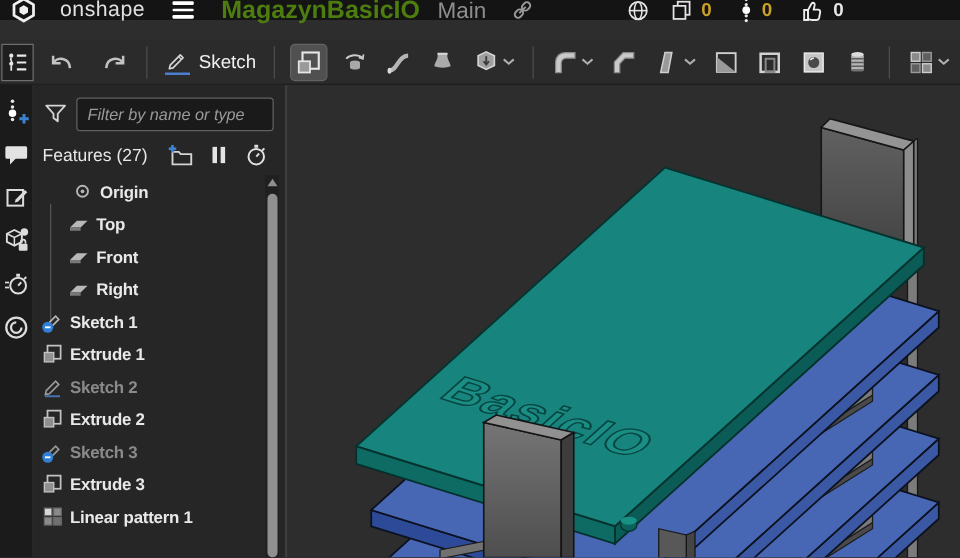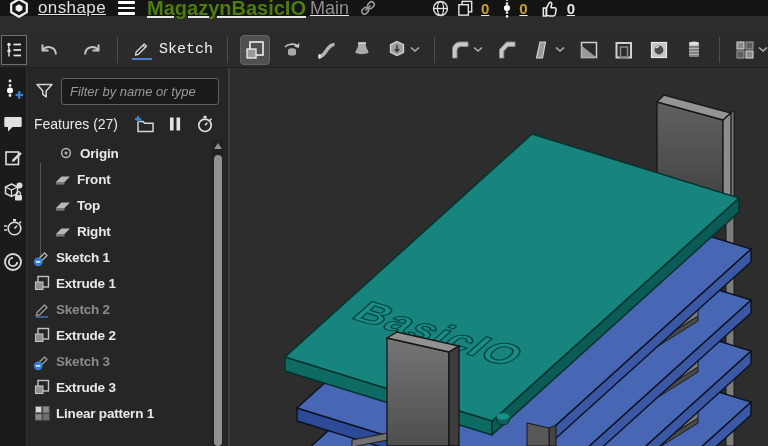--- a/index.html
+++ b/index.html
@@ -2,38 +2,38 @@
 <html><head>
 <meta charset="utf-8">
 <style>
   html,body{margin:0;padding:0;background:#2d2d2d;width:768px;height:446px;overflow:hidden;
     font-family:"Liberation Sans", sans-serif;-webkit-font-smoothing:antialiased;}
   *{box-sizing:border-box;}
   #app{position:relative;width:768px;height:446px;}
 
   
   .header{position:absolute;left:0;top:0;width:768px;height:16px;background:#141414;
-    display:flex;align-items:center;gap:6px;padding:0 8px;color:#e6e6e6;white-space:nowrap;text-decoration:underline;}
+    display:flex;align-items:center;gap:16px;padding:0 8px;color:#e6e6e6;white-space:nowrap;}
   .brand{font-size:17px;color:#e0e0e0;letter-spacing:.4px;margin-left:2px;}
   .hamburger{display:flex;flex-direction:column;gap:3px;margin:0 6px;}
   .hamburger i{display:block;width:17px;height:2.6px;background:#fff;border-radius:1px;}
   .doctitle{font-size:20px;font-weight:700;color:#4d7c0f;}
   .branch{font-size:18px;color:#8f8f8f;margin-left:-2px;}
   .gray{color:#9a9a9a;}
   .count{font-weight:700;font-size:15px;}
   .count.amber{color:#c9a227;}
   .hgap{width:14px;}
   .hbtn{background:none;border:0;padding:0;display:flex;align-items:center;gap:6px;color:inherit;}
 
   
   .toolbar{position:absolute;left:0;top:32px;width:768px;height:36px;background:#2b2b2b;
     border-bottom:1px solid #1d1d1d;display:flex;align-items:center;gap:9px;padding-left:36px;overflow:hidden;}
   .treebox{position:absolute;left:1px;top:3px;width:26px;height:30px;border:1px solid #6f6f6f;
     background:#1f1f1f;display:flex;align-items:center;justify-content:center;}
-  .tbtn{background:none;border:0;padding:2px;display:flex;align-items:center;gap:2px;font-family:Liberation Mono, monospace;}
+  .tbtn{background:none;border:0;padding:2px;display:flex;align-items:center;gap:2px;}
   .tbtn.active{background:#505050;border:1px solid #636363;border-radius:4px;padding:3px;}
   .tdiv{width:1px;height:26px;background:#4d4d4d;margin:0 3px;flex:0 0 auto;}
   .sketchbtn{display:flex;align-items:center;gap:7px;}
   .sketchlbl{color:#f0f0f0;font-size:15px;}
   .underlined{border-bottom:2px solid #4d7fd0;padding-bottom:1px;}
 
   
   .strip{position:absolute;left:0;top:68px;width:27px;height:378px;background:#1b1b1b;
     border-right:1px solid #333;display:flex;flex-direction:column;align-items:center;gap:13px;padding-top:10px;}
   .sbtn{background:none;border:0;padding:0;display:flex;}
@@ -366,31 +366,31 @@
         <span class="tlabel">Origin</span>
       </div>
 
       <div class="trow child">
         <span class="ticon">
           <svg class="icon" width="18" height="18" viewBox="0 0 18 18">
             <polygon points="2,12 7.5,6.5 16,6.5 10.5,12" fill="#b8b8b8"></polygon>
             <polygon points="2,12 10.5,12 10.5,14.6 2,14.6" fill="#787878"></polygon>
           </svg>
         </span>
-        <span class="tlabel">Front</span>
+        <span class="tlabel">Top</span>
       </div>
 
       <div class="trow child">
         <span class="ticon">
           <svg class="icon" width="18" height="18" viewBox="0 0 18 18">
             <polygon points="2,12 7.5,6.5 16,6.5 10.5,12" fill="#b8b8b8"></polygon>
             <polygon points="2,12 10.5,12 10.5,14.6 2,14.6" fill="#787878"></polygon>
           </svg>
         </span>
-        <span class="tlabel">Top</span>
+        <span class="tlabel">Front</span>
       </div>
 
       <div class="trow child">
         <span class="ticon">
           <svg class="icon" width="18" height="18" viewBox="0 0 18 18">
             <polygon points="2,12 7.5,6.5 16,6.5 10.5,12" fill="#b8b8b8"></polygon>
             <polygon points="2,12 10.5,12 10.5,14.6 2,14.6" fill="#787878"></polygon>
           </svg>
         </span>
         <span class="tlabel">Right</span>

